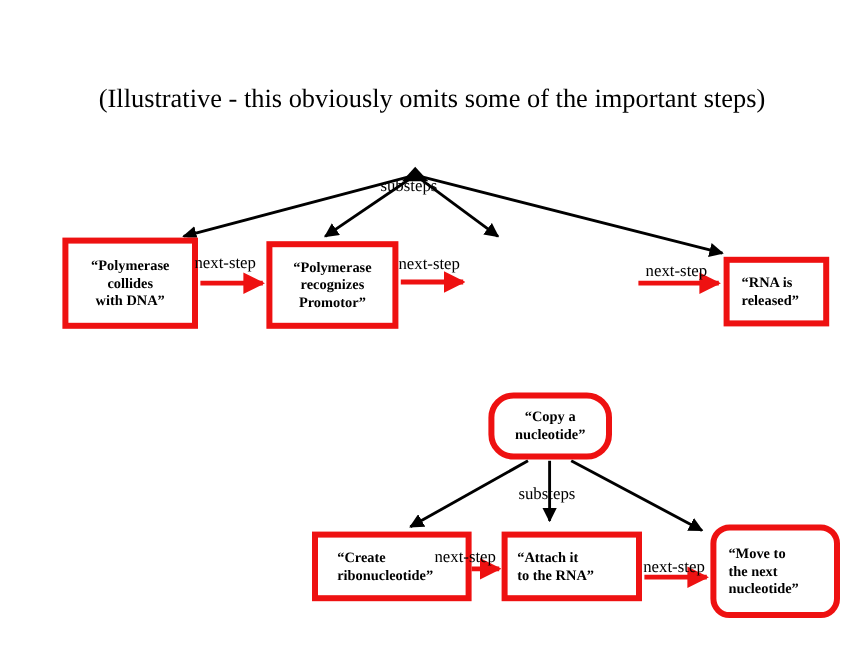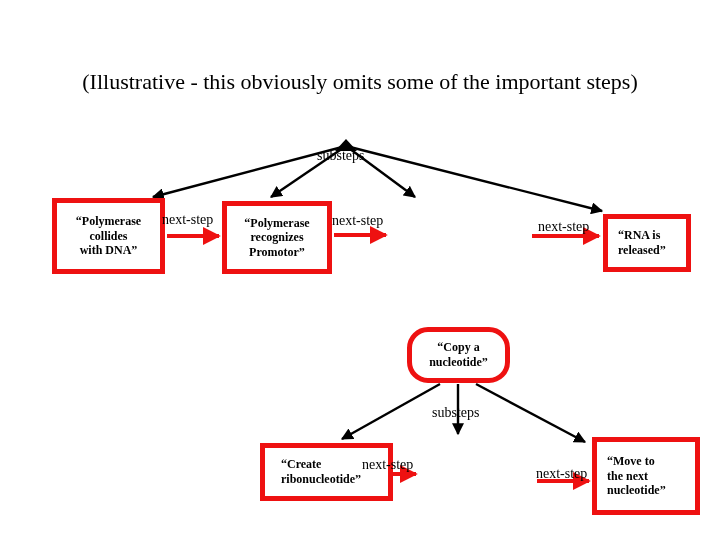--- a/index.html
+++ b/index.html
@@ -73,21 +73,21 @@
   }
   
   .n-plan     { left: 258px; top: 108px; width: 210px; height: 31px; font-size: 17px; }
   .n-collides { left:  52px; top: 198px; width: 113px; height: 76px; }
   .n-recog    { left: 222px; top: 201px; width: 110px; height: 73px; }
   .n-repeat   { left: 390px; top: 201px; width: 140px; height: 73px; padding-left: 7px; }
   .n-released { left: 603px; top: 214px; width:  88px; height: 58px; padding-left: 10px; }
   .n-copy     { left: 407px; top: 327px; width: 103px; height: 56px; border-radius: 21px; }
   .n-create   { left: 232px; top: 443px; width: 133px; height: 58px; padding-left: 16px; margin-left: 28px; }
   .n-attach   { left: 418px; top: 443px; width: 117px; height: 58px; padding-left: 8px; }
-  .n-move     { left: 592px; top: 437px; width: 108px; height: 78px; padding-left: 10px; }
+  .n-move     { left: 592px; top: 437px; width: 108px; height: 78px; padding-left: 10px; border-radius: 16px; }
   
   .l-substeps1 { left: 317px; top: 148px; }
   .l-next1     { left: 162px; top: 212px; }
   .l-next2     { left: 332px; top: 213px; }
   .l-next3     { left: 538px; top: 219px; }
   .l-substeps2 { left: 432px; top: 405px; }
   .l-next4     { left: 362px; top: 457px; }
   .l-next5     { left: 536px; top: 466px; }
 </style>
 </head>
@@ -131,20 +131,22 @@
 with DNA”</div>
   <div class="node n-recog">“Polymerase
 recognizes
 Promotor”</div>
   <div class="node left n-released">“RNA is
 released”</div>
   <div class="node n-copy">“Copy a
 nucleotide”</div>
   <div class="node left n-create">“Create
 ribonucleotide”</div>
+  <div class="node left n-attach">“Attach it
+to the RNA”</div>
   <div class="node left n-move">“Move to
 the next
 nucleotide”</div>
 
   <div class="edge-label l-substeps1">substeps</div>
   <div class="edge-label l-next1">next-step</div>
   <div class="edge-label l-next2">next-step</div>
   <div class="edge-label l-next3">next-step</div>
   <div class="edge-label l-substeps2">substeps</div>
   <div class="edge-label l-next4">next-step</div>

